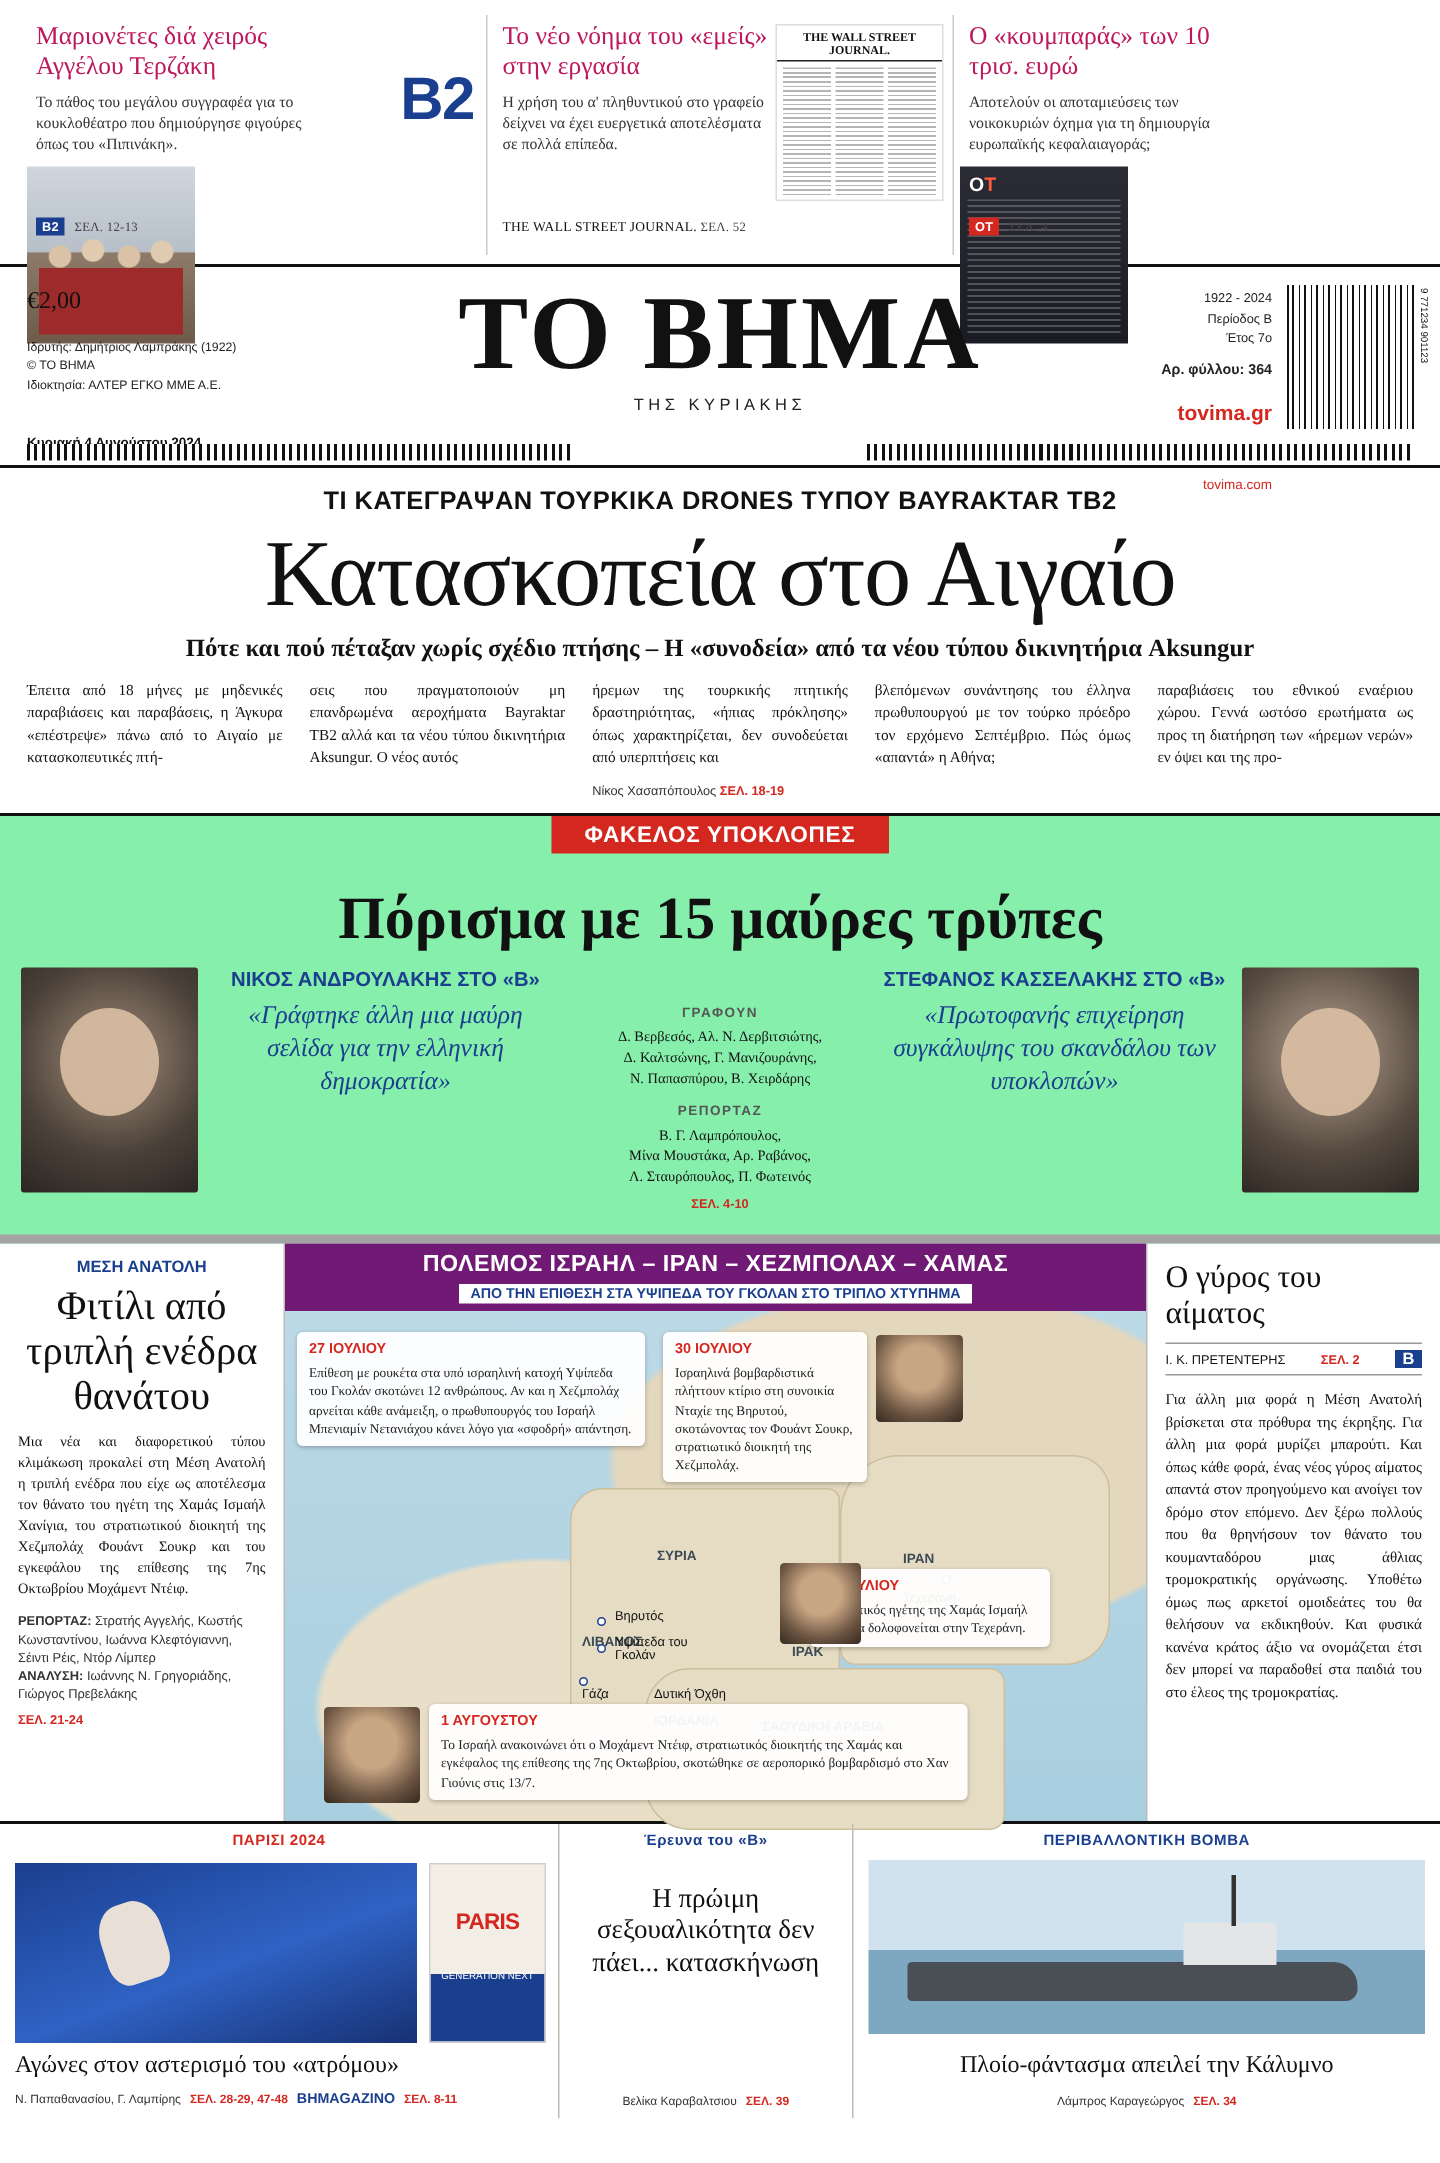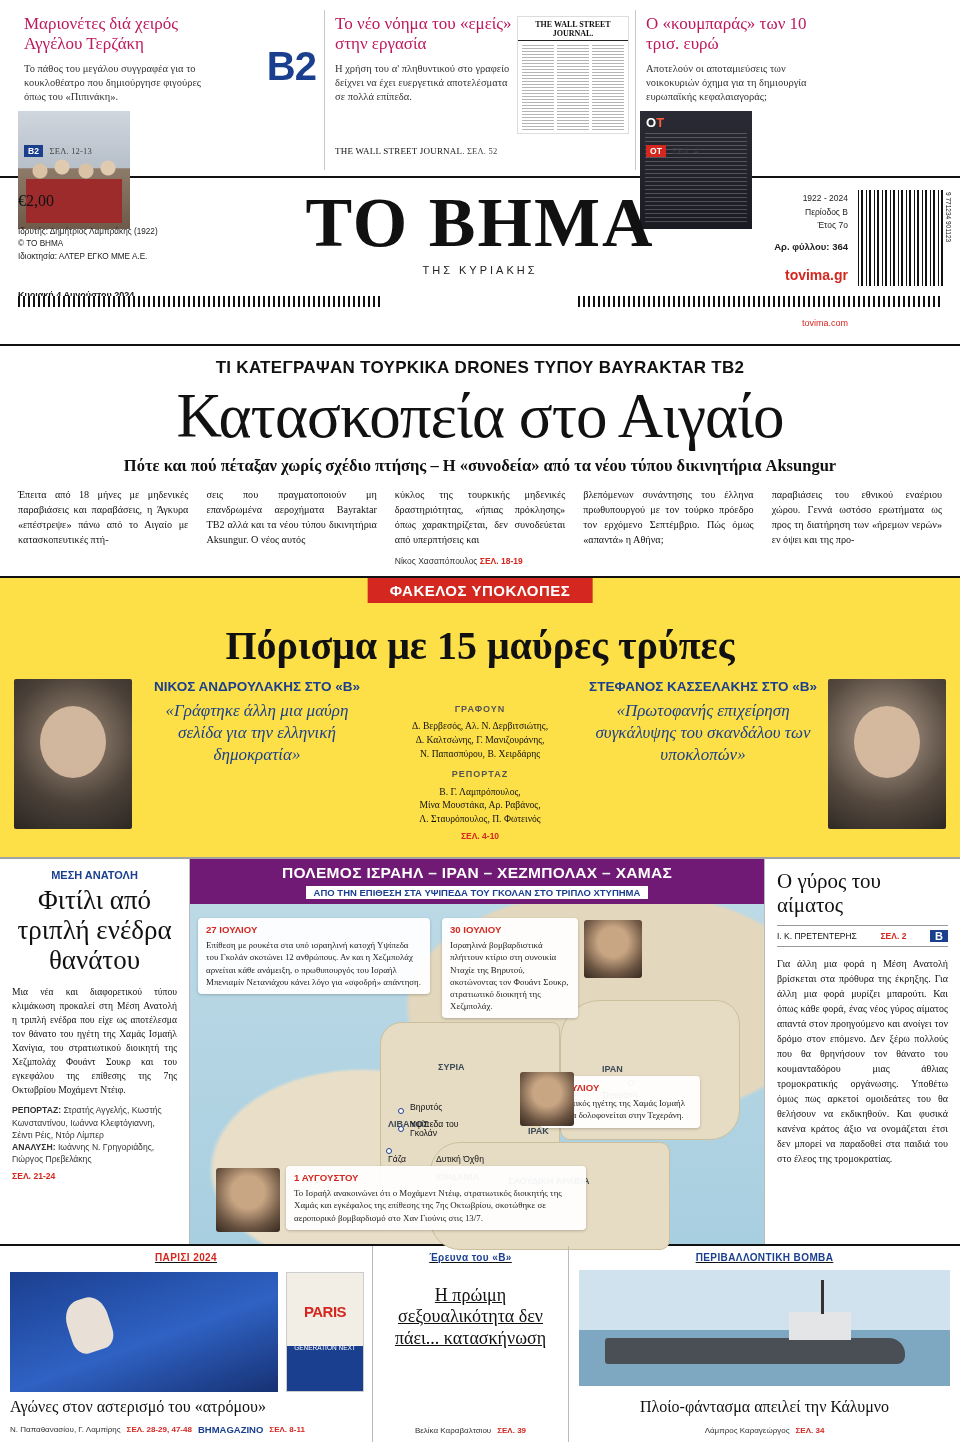--- a/index.html
+++ b/index.html
@@ -74,21 +74,21 @@
     position: absolute; top: 4px; left: 6px; color: #fff;
     font-family: "Liberation Sans", sans-serif; font-weight: 700; font-size: 13px;
   }
   .art-ot .ot-logo span { color: #ff5a3c; }
   .art-ot:after {
     content:""; position:absolute; inset: 22px 5px 5px 5px;
     background: repeating-linear-gradient(180deg, rgba(255,255,255,.22) 0 1px, transparent 1px 4px);
   }
 
   
-  .masthead-wrap { position: relative; height: 168px; border-bottom: 2px solid #111; }
+  .masthead-wrap { position: relative; height: 134px; border-bottom: 2px solid #111; }
   .price {
     position: absolute; left: 18px; top: 14px;
     font-size: 16px; font-family: "Liberation Serif", serif;
   }
   .pub-info {
     position: absolute; left: 18px; top: 48px;
     font-size: 8.2px; line-height: 1.5; color: #222;
     font-family: "Liberation Sans", sans-serif;
   }
   .date-line {
@@ -133,21 +133,21 @@
   }
   .lead-sub {
     text-align: center; font-size: 16.5px; font-weight: 700; color: #111; margin-bottom: 12px;
   }
   .lead-cols { display: flex; gap: 18px; font-size: 10.2px; line-height: 1.45; text-align: justify; }
   .lead-cols > div { flex: 1; }
   .byline { margin-top: 8px; font-family: "Liberation Sans", sans-serif; font-size: 8.5px; color: #333; }
   .byline .pg { color: #d4271f; font-weight: 700; }
 
   
-  .fakelos { position: relative; background: #fde047; border-bottom: 2px solid #a3a3a3; padding: 22px 0 14px; }
+  .fakelos { position: relative; background: #86efac; border-bottom: 6px solid #a3a3a3; padding: 22px 0 14px; }
   .fakelos-label {
     position: absolute; left: 50%; transform: translateX(-50%); top: -0px;
     background: #d4271f; color: #fff; font-family: "Liberation Sans", sans-serif;
     font-weight: 700; font-size: 15px; padding: 4px 22px; letter-spacing: .5px;
   }
   .fakelos-title { text-align: center; font-size: 40px; margin: 22px 0 10px; }
   .fakelos-grid { display: flex; align-items: flex-start; padding: 0 14px; gap: 10px; }
   .portrait { width: 118px; height: 150px; border-radius: 2px; flex: none; overflow: hidden; position: relative; }
   .portrait.left  { background: radial-gradient(circle at 52% 40%, #7a6a5c 0 28%, #4a4038 60%, #2b2622 100%); }
   .portrait.right { background: radial-gradient(circle at 48% 38%, #8a7a6c 0 28%, #564a40 60%, #2d2722 100%); }
@@ -224,21 +224,21 @@
     display: flex; align-items: center; justify-content: space-between;
     border-top: 1px solid #999; border-bottom: 1px solid #999;
     padding: 4px 0; font-family: "Liberation Sans", sans-serif; font-size: 8.5px;
   }
   .opinion-by .pg { color: #d4271f; font-weight: 700; }
   .bmark { background:#1b3f8f; color:#fff; font-weight:700; padding: 0 5px; font-size: 11px; }
   .mid-right p { font-size: 10px; line-height: 1.5; text-align: justify; margin: 9px 0 0; }
 
   
   .bottom { display: flex; height: 196px; }
-  .b-cell { position: relative; padding: 6px 10px; text-decoration: underline; }
+  .b-cell { position: relative; padding: 6px 10px; }
   .b-cell + .b-cell { border-left: 1px solid #bbb; }
   .b1 { width: 372px; }
   .b2 { width: 196px; }
   .b3 { flex: 1; }
   .b-kicker {
     text-align: center; font-family: "Liberation Sans", sans-serif; font-weight: 700;
     font-size: 10px; color: #1b3f8f; letter-spacing: .4px;
   }
   .b-kicker.red { color: #d4271f; }
   .photo-dive {
@@ -362,21 +362,21 @@
   </div>
 
   <div class="lead">
     <div class="kicker">ΤΙ ΚΑΤΕΓΡΑΨΑΝ ΤΟΥΡΚΙΚΑ DRONES ΤΥΠΟΥ BAYRAKTAR TB2</div>
     <h1 class="lead-title">Κατασκοπεία στο Αιγαίο</h1>
     <div class="lead-sub">Πότε και πού πέταξαν χωρίς σχέδιο πτήσης – Η «συνοδεία» από τα νέου τύπου δικινητήρια Aksungur</div>
     <div class="lead-cols">
       <div>Έπειτα από 18 μήνες με μηδενικές παραβιάσεις και παραβάσεις, η Άγκυρα «επέστρεψε» πάνω από το Αιγαίο με κατασκοπευτικές πτή-</div>
       <div>σεις που πραγματοποιούν μη επανδρωμένα αεροχήματα Bayraktar TB2 αλλά και τα νέου τύπου δικινητήρια Aksungur. Ο νέος αυτός</div>
       <div>
-        <span>κύκλος της τουρκικής μηδενικές δραστηριότητας, «ήπιας πρόκλησης» όπως χαρακτηρίζεται, δεν συνοδεύεται από υπερπτήσεις και</span>
+        <span>ήρεμων της τουρκικής πτητικής δραστηριότητας, «ήπιας πρόκλησης» όπως χαρακτηρίζεται, δεν συνοδεύεται από υπερπτήσεις και</span>
         <div class="byline">
           <span>Νίκος Χασαπόπουλος</span>
           <span class="pg">ΣΕΛ. 18-19</span>
         </div>
       </div>
       <div>βλεπόμενων συνάντησης του έλληνα πρωθυπουργού με τον τούρκο πρόεδρο τον ερχόμενο Σεπτέμβριο. Πώς όμως «απαντά» η Αθήνα;</div>
       <div>παραβιάσεις του εθνικού εναέριου χώρου. Γεννά ωστόσο ερωτήματα ως προς τη διατήρηση των «ήρεμων νερών» εν όψει και της προ-</div>
     </div>
   </div>
 
@@ -467,21 +467,21 @@
           <span>Ισραηλινά βομβαρδιστικά πλήττουν κτίριο στη συνοικία Νταχίε της Βηρυτού, σκοτώνοντας τον Φουάντ Σουκρ, στρατιωτικό διοικητή της Χεζμπολάχ.</span>
         </div>
         <div class="face" style="left:394px;top:16px;"></div>
 
         <div class="callout" style="left:350px;top:172px;width:160px;">
           <span class="date">31 ΙΟΥΛΙΟΥ</span>
           <span>Ο πολιτικός ηγέτης της Χαμάς Ισμαήλ Χανίγια δολοφονείται στην Τεχεράνη.</span>
         </div>
         <div class="face" style="left:330px;top:168px;width:54px;height:54px;"></div>
 
-        <div class="callout" style="left:96px;top:262px;width:300px;">
+        <div class="callout" style="left:96px;top:262px;width:359px;">
           <span class="date">1 ΑΥΓΟΥΣΤΟΥ</span>
           <span>Το Ισραήλ ανακοινώνει ότι ο Μοχάμεντ Ντέιφ, στρατιωτικός διοικητής της Χαμάς και εγκέφαλος της επίθεσης της 7ης Οκτωβρίου, σκοτώθηκε σε αεροπορικό βομβαρδισμό στο Χαν Γιούνις στις 13/7.</span>
         </div>
         <div class="face" style="left:26px;top:264px;width:64px;height:64px;"></div>
       </div>
     </div>
 
     <div class="mid-right">
       <h2>Ο γύρος του αίματος</h2>
       <div class="opinion-by">

